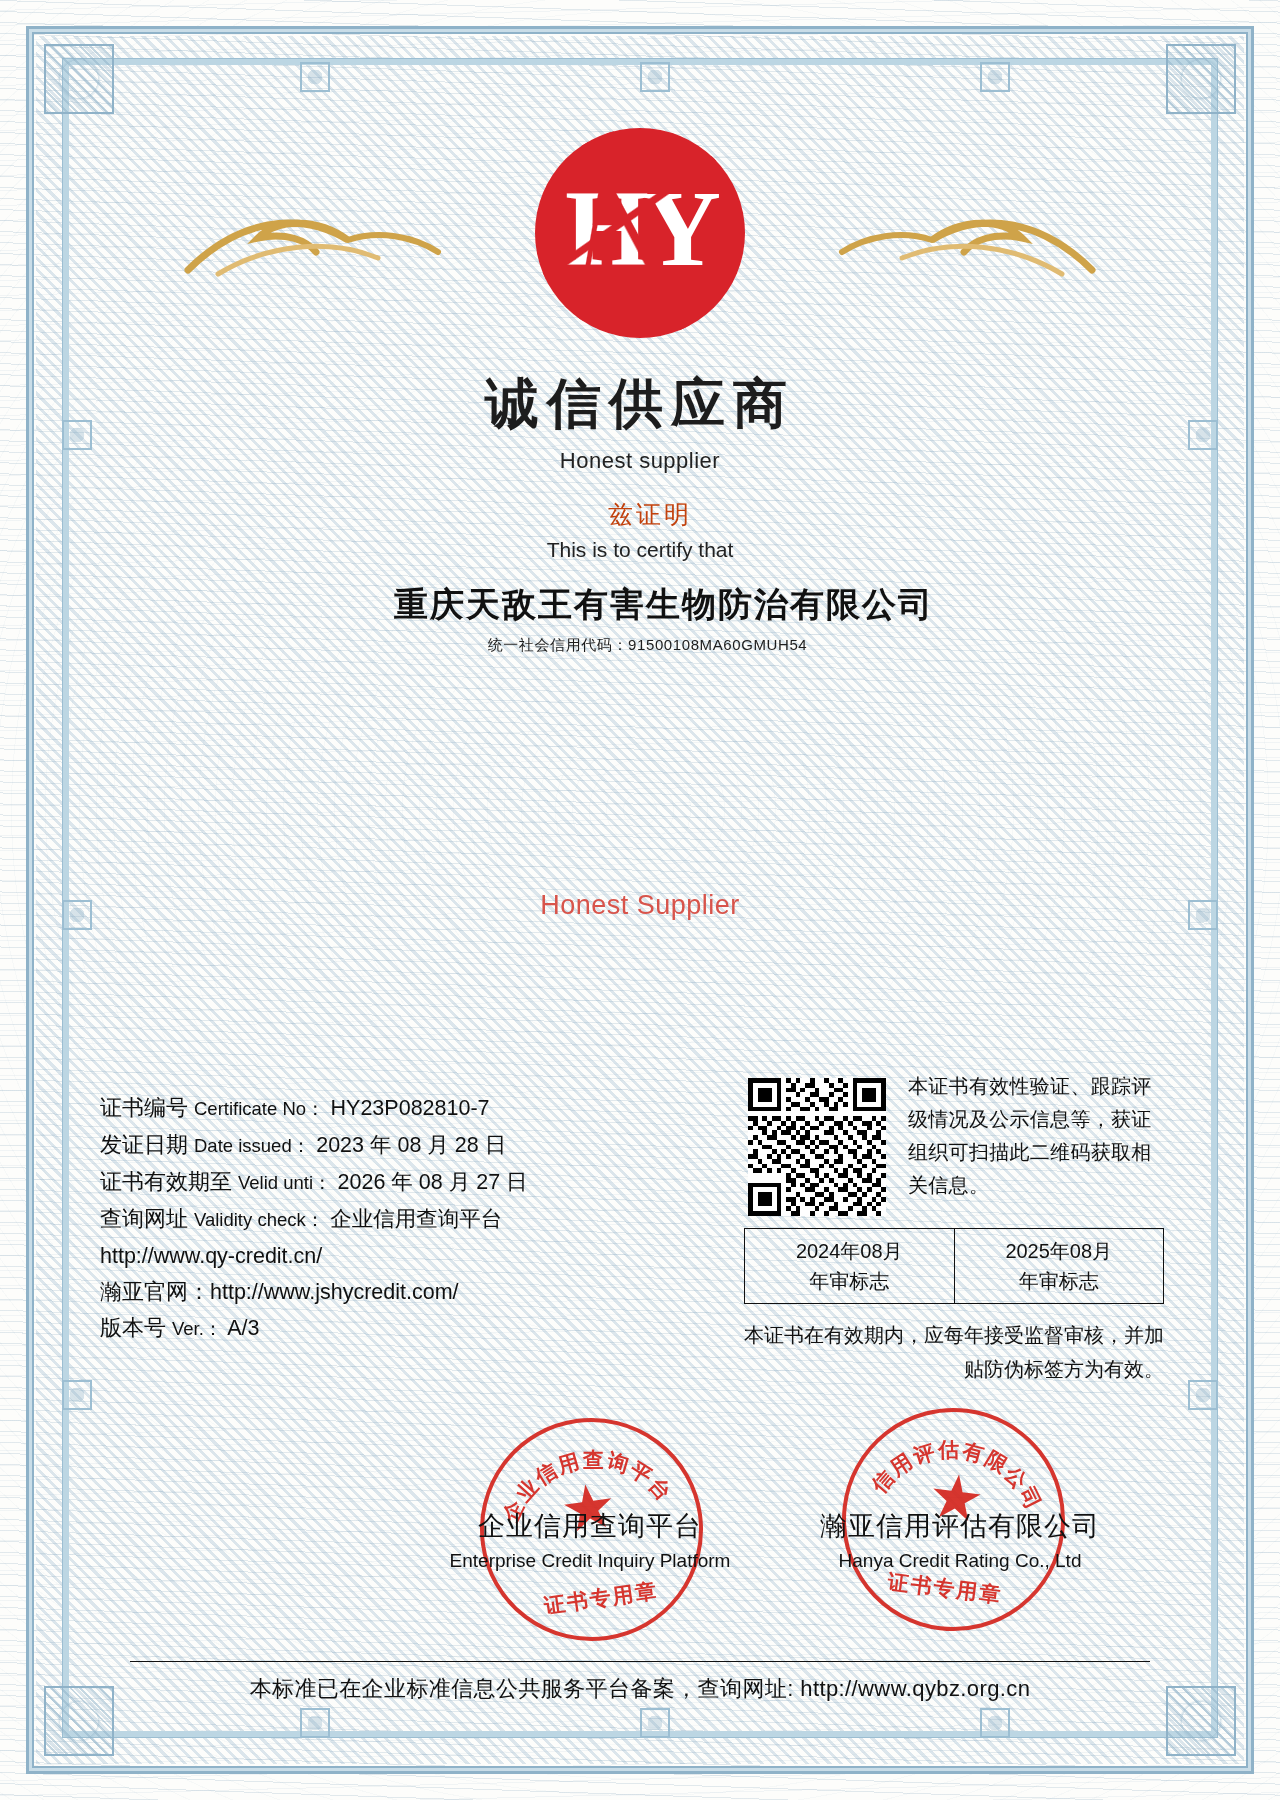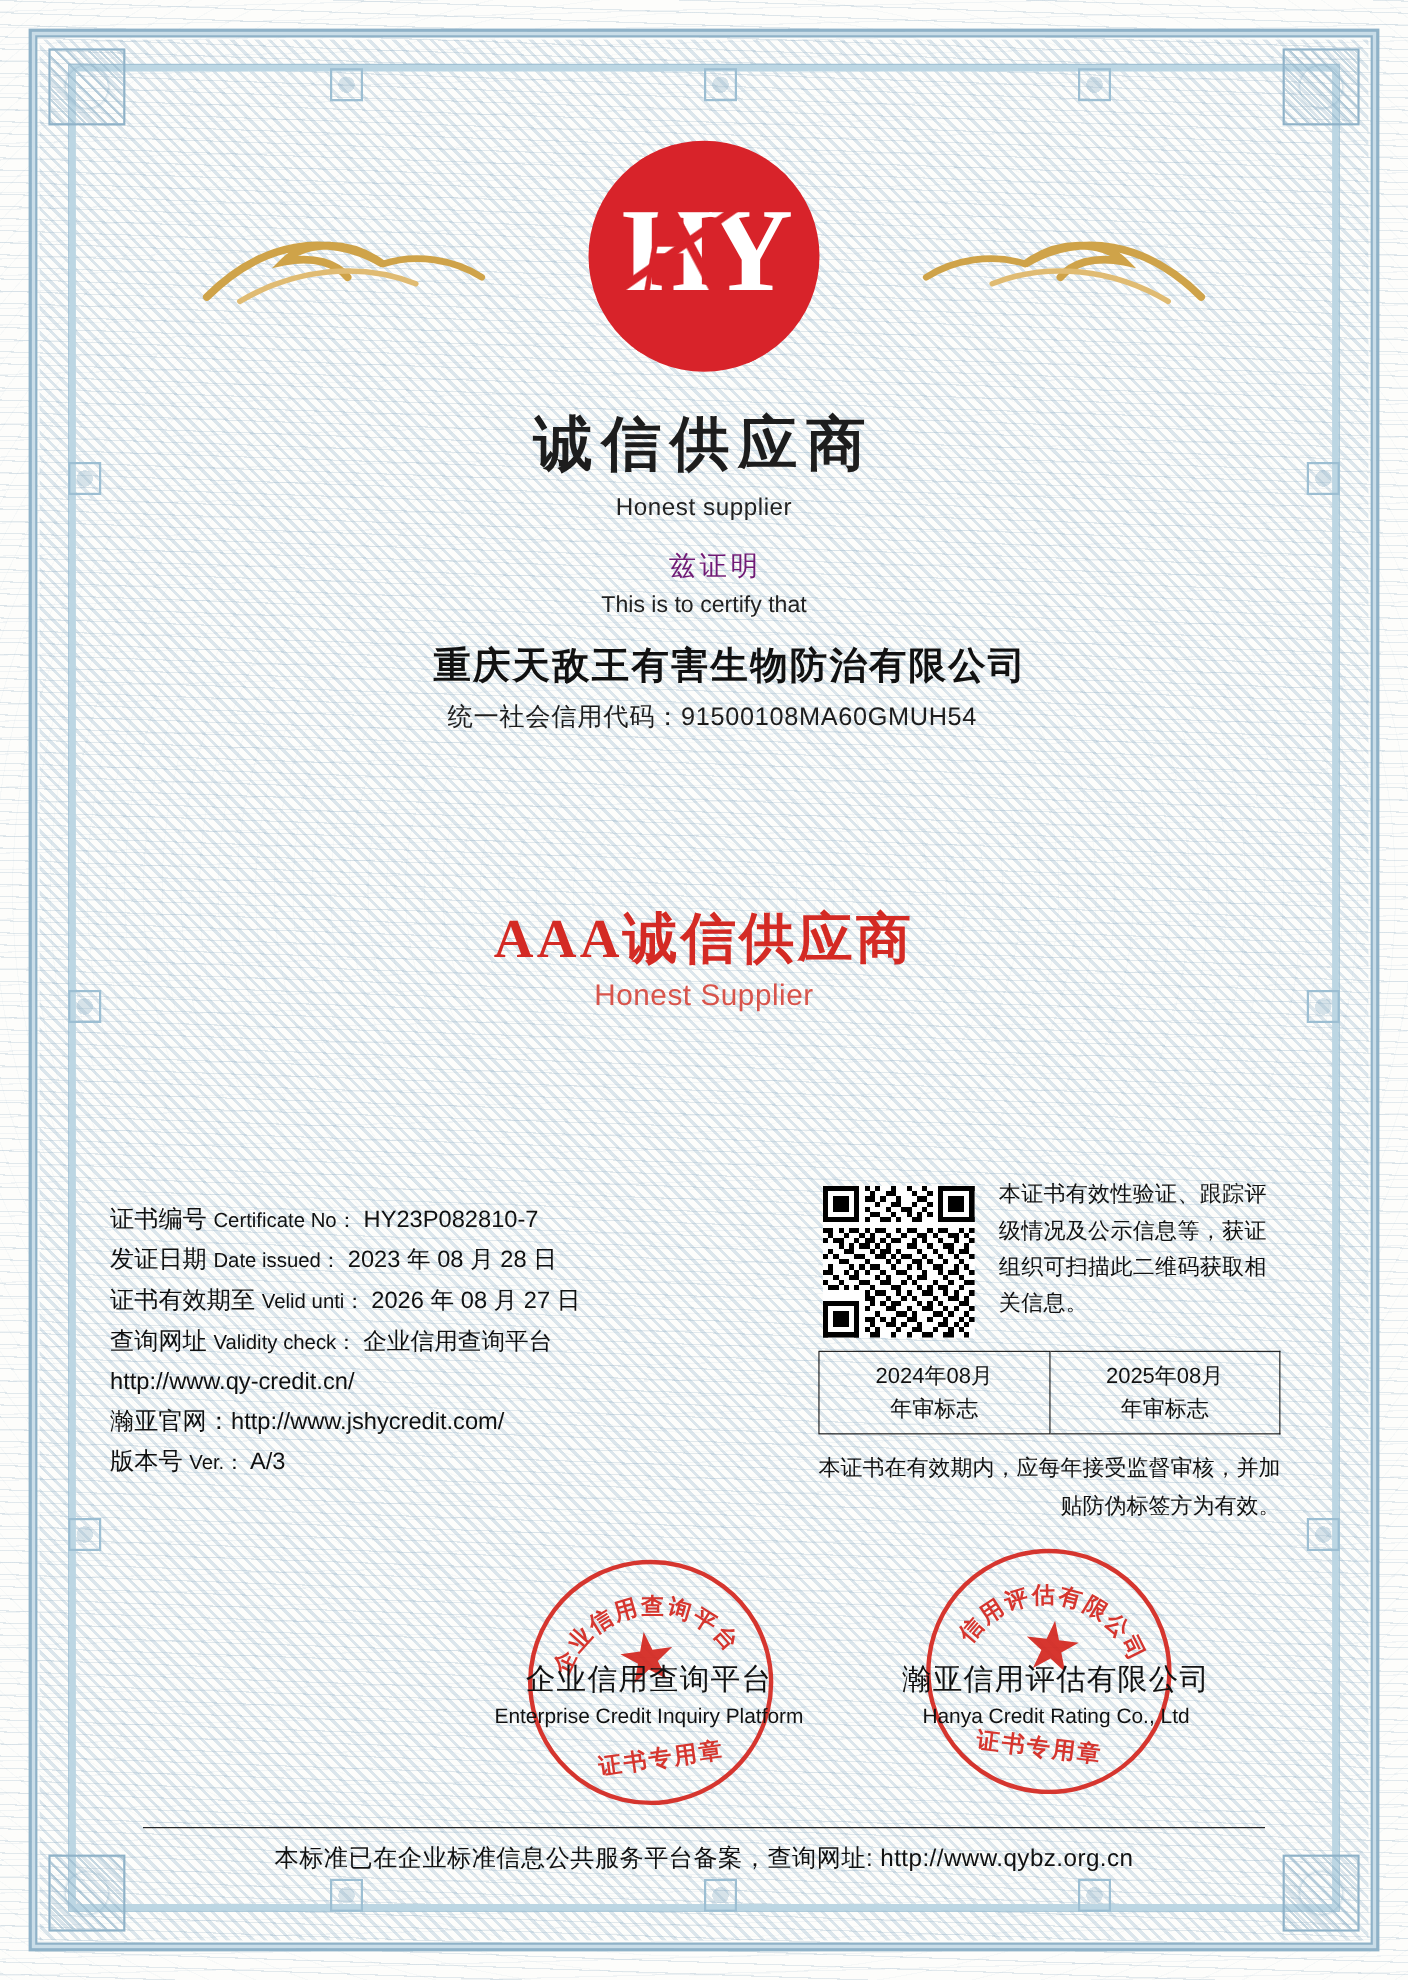--- a/index.html
+++ b/index.html
@@ -184,21 +184,21 @@
     text-align: center;
     font-size: 22px;
     color: #222;
     letter-spacing: .5px;
   }
   .certify-cn {
     position: absolute;
     top: 498px; left: 0; right: 8px;
     text-align: center;
     font-size: 25px;
-    color: #701a75;
+    color: #c2410c;
     letter-spacing: 3px;
     padding-left: 28px;
   }
   .certify-en {
     position: absolute;
     top: 538px; left: 0; right: 0;
     text-align: center;
     font-size: 21px;
     color: #222;
   }
@@ -209,21 +209,21 @@
     font-size: 34px;
     font-weight: bold;
     color: #111;
     letter-spacing: 2px;
     padding-left: 48px;
   }
   .credit-code {
     position: absolute;
     top: 636px; left: 15px; right: 0;
     text-align: center;
-    font-size: 23px;
+    font-size: 15px;
     color: #1d1d1d;
     letter-spacing: .6px;
   }
   .address {
     position: absolute;
     top: 670px; left: 0; right: 0;
     text-align: center;
     font-size: 23px;
     color: #1d1d1d;
     letter-spacing: .6px;
@@ -462,21 +462,20 @@
   <div class="title-cn">诚信供应商</div>
   <div class="title-en">Honest supplier</div>
   <div class="certify-cn">兹证明</div>
   <div class="certify-en">This is to certify that</div>
 
   <div class="company">重庆天敌王有害生物防治有限公司</div>
   <div class="credit-code">
     <span>统一社会信用代码：</span><span>91500108MA60GMUH54</span>
   </div>
 
-  <div class="award-cn">AAA诚信供应商</div>
   <div class="award-en">Honest Supplier</div>
 
   <div class="details">
     <div class="row">
       <span class="lbl-cn">证书编号</span>
       <span class="lbl-en">Certificate No：</span>
       <span>HY23P082810-7</span>
     </div>
     <div class="row">
       <span class="lbl-cn">发证日期</span>

